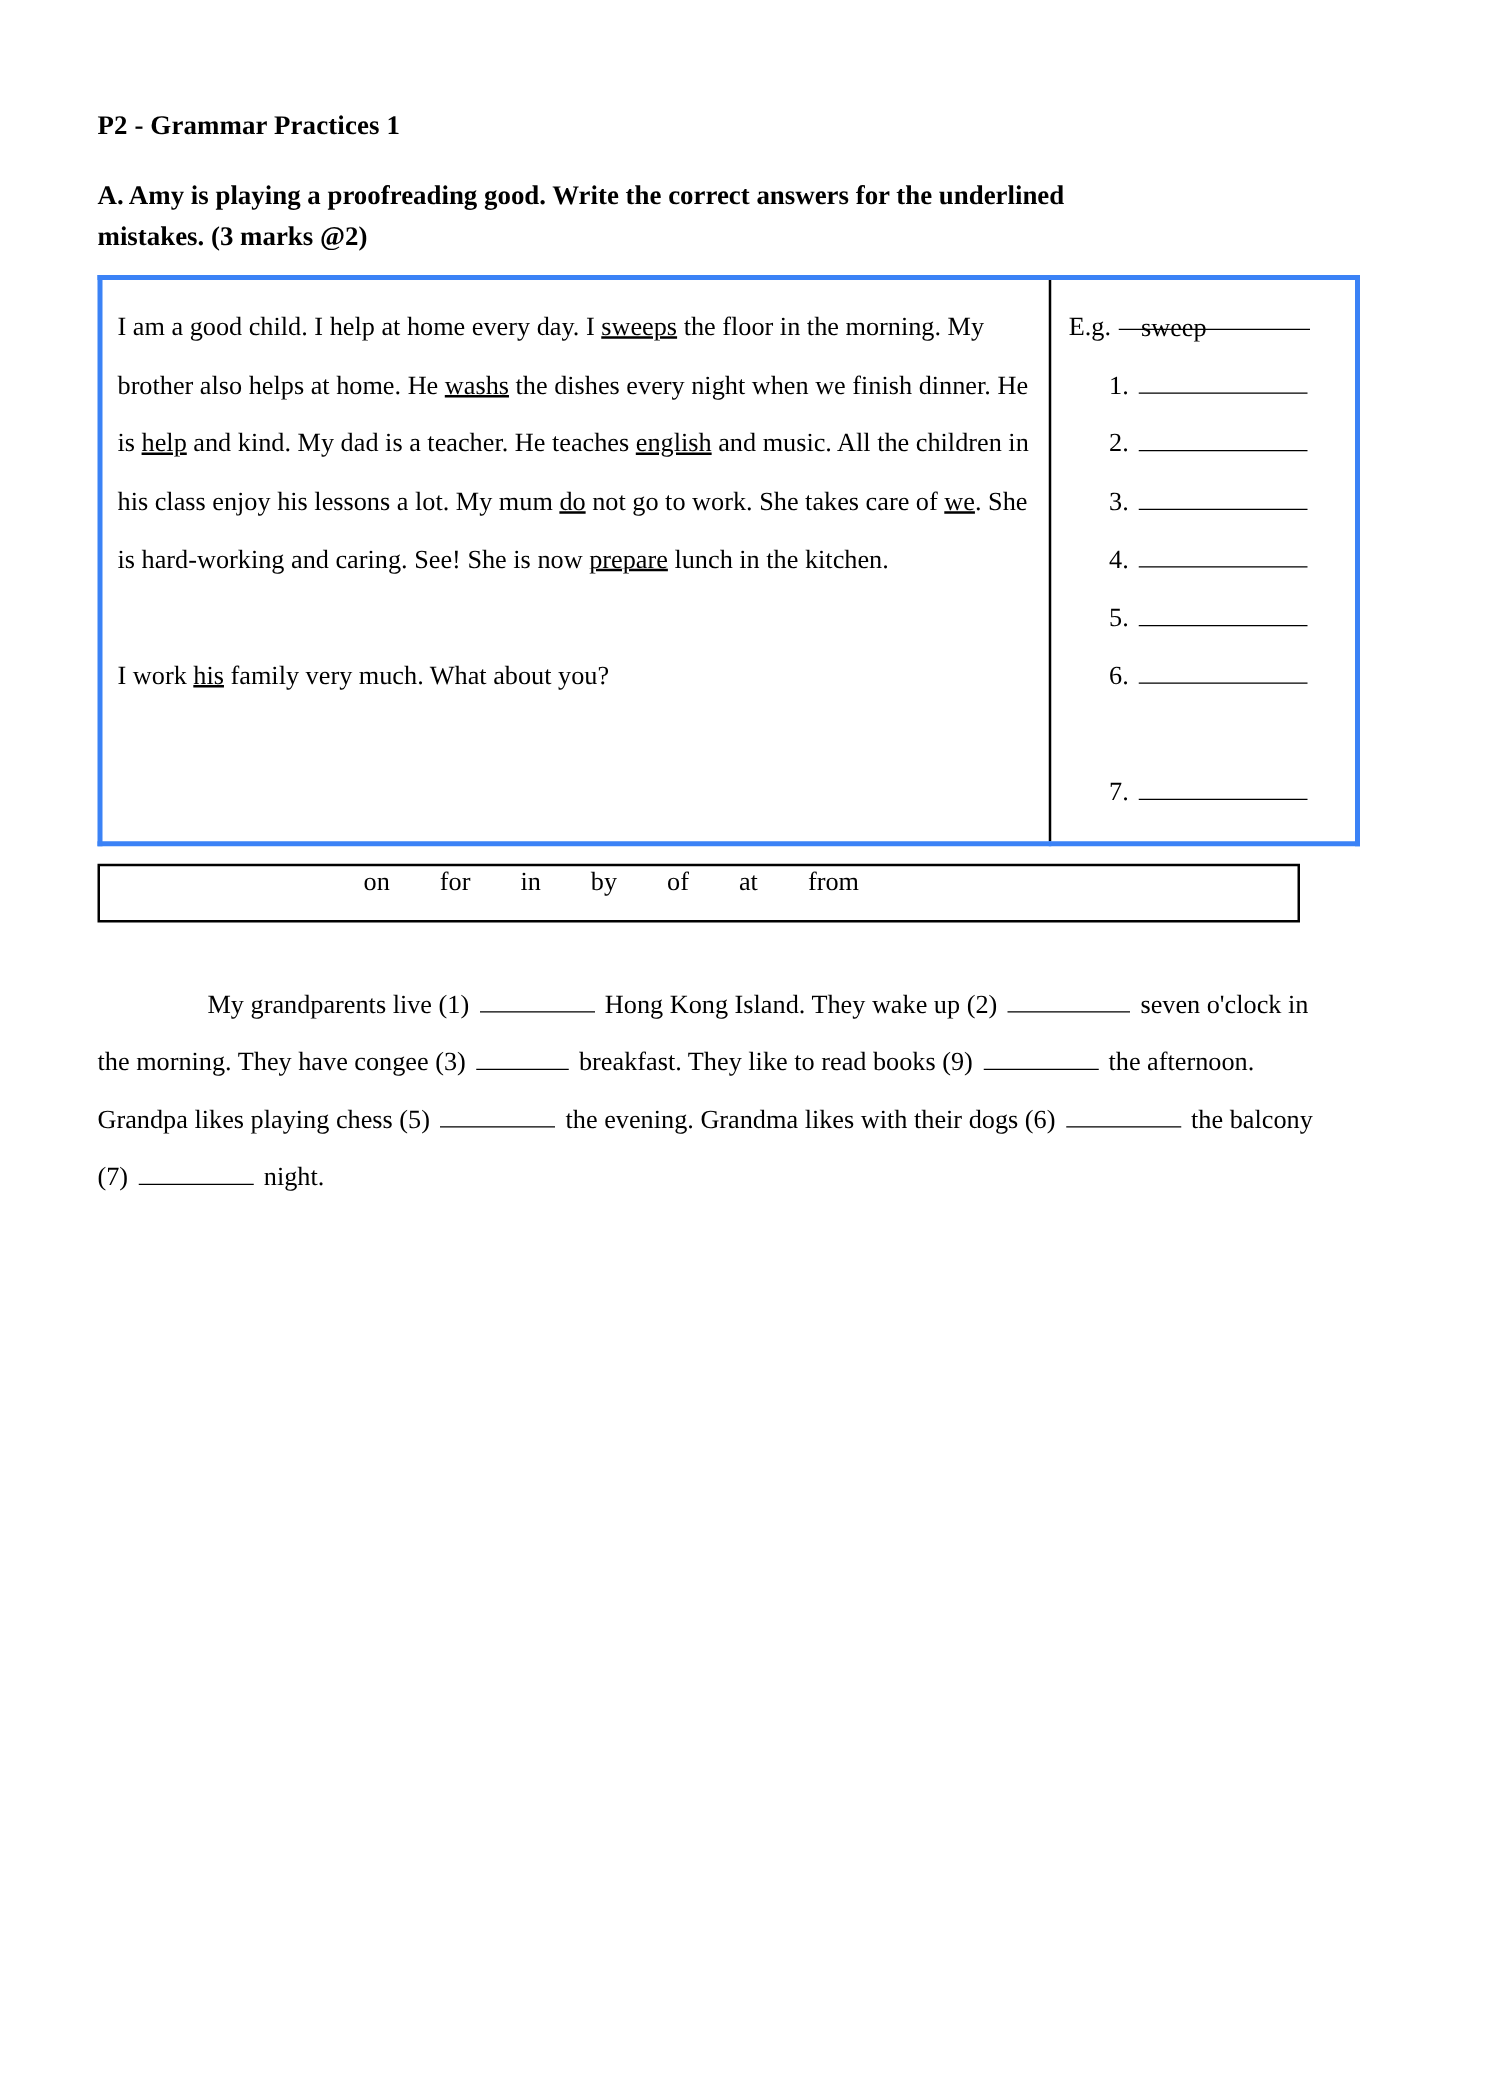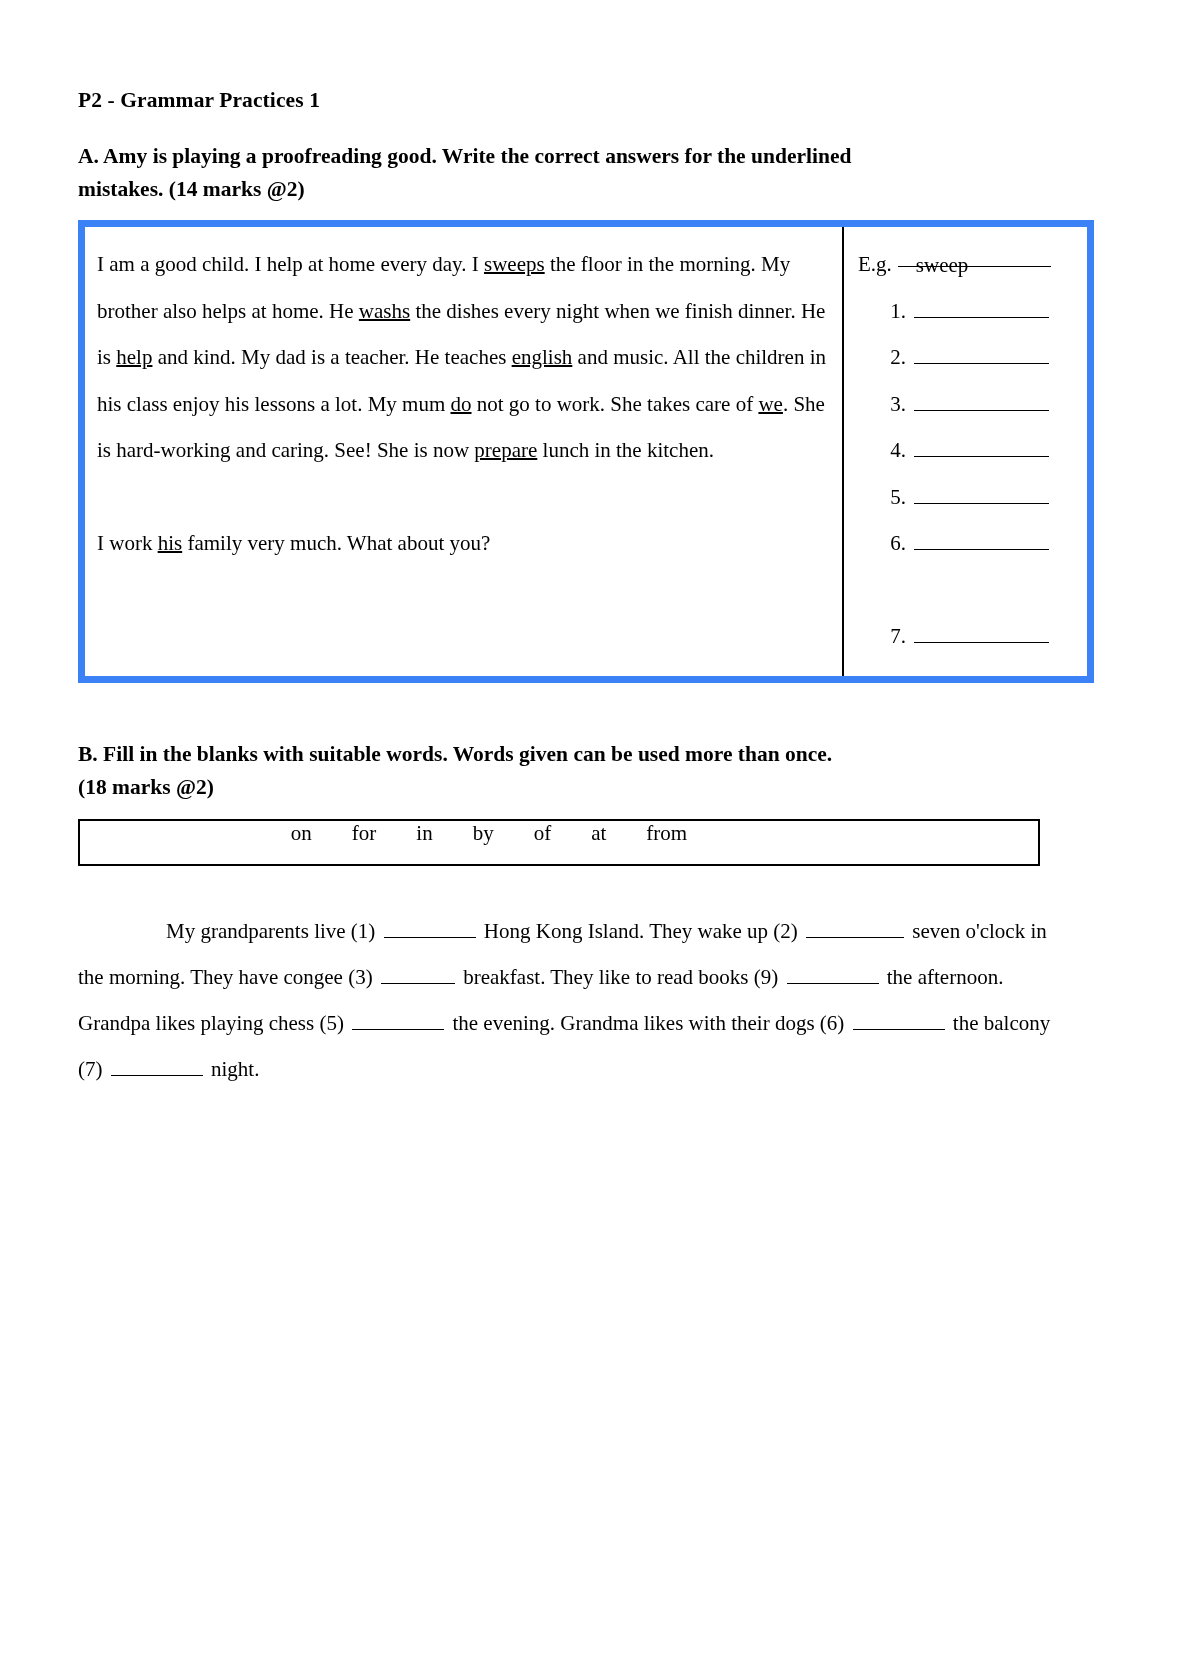--- a/index.html
+++ b/index.html
@@ -36,21 +36,21 @@
     font-size: 21.5px;
     font-weight: bold;
     line-height: 1.55;
     margin: 0 0 14px 0;
     max-width: 975px;
   }
   .section-heading .line2 { display: block; }
 
   
   .proof-table {
-    border: 7px solid #3b82f6;
+    border: 4px solid #3b82f6;
     border-collapse: collapse;
     width: 962px;
     margin: 0 0 0 0;
     table-layout: fixed;
   }
   .proof-table td {
     border: 0;
     vertical-align: top;
     padding: 0;
   }
@@ -158,21 +158,21 @@
 </style>
 </head>
 <body>
 
 <div class="page">
 
   <h1 class="doc-title">P2 - Grammar Practices 1</h1>
 
   <div class="section-heading">
     <span>A. Amy is playing a proofreading good. Write the correct answers for the underlined</span>
-    <span class="line2">mistakes. (14 marks @2)</span>
+    <span class="line2">mistakes. (3 marks @2)</span>
   </div>
 
   <table class="proof-table">
     <tbody>
         <tr>
       <td class="passage-cell">
         <div class="passage-text">
           <span id="passage-main"><span>I am a good child. I help at home every day. I </span><u>sweeps</u><span> the floor in the morning. My brother also helps at home. He </span><u>washs</u><span> the dishes every night when we finish dinner. He is </span><u>help</u><span> and kind. My dad is a teacher. He teaches </span><u>english</u><span> and music. All the children in his class enjoy his lessons a lot. My mum </span><u>do</u><span> not go to work. She takes care of </span><u>we</u><span>. She is hard-working and caring. See! She is now </span><u>prepare</u><span> lunch in the kitchen.</span></span>
         </div>
         <div class="passage-gap"></div>
@@ -216,24 +216,20 @@
               <div class="ans-row">
                 <span class="ans-label">7.</span>
                 <span class="ans-blank"></span>
               </div>
             </div>
       </td>
     </tr>
   </tbody>
     </table>
 
-  <div class="section-heading section-b-heading">
-    <span>B. Fill in the blanks with suitable words. Words given can be used more than once.</span>
-    <span class="line2">(18 marks @2)</span>
-  </div>
 
   <div class="wordbank">
     <div class="wordbank-inner" id="wordbank-inner">
         <span>on</span>
         <span>for</span>
         <span>in</span>
         <span>by</span>
         <span>of</span>
         <span>at</span>
         <span>from</span>

